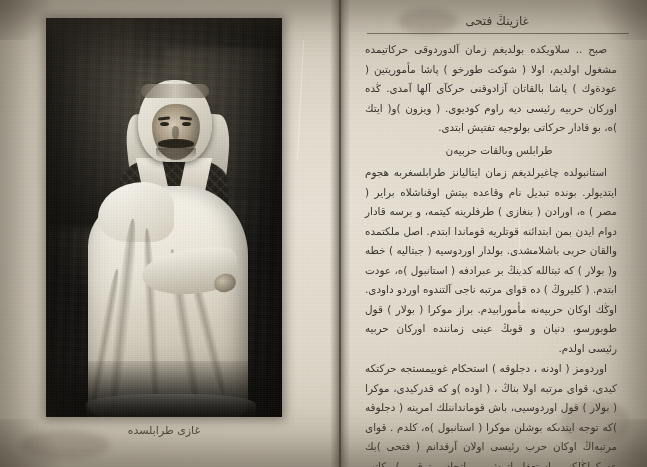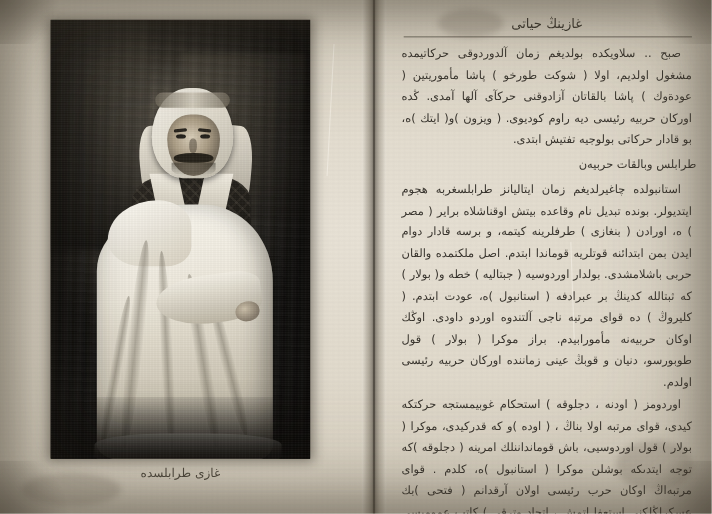--- a/index.html
+++ b/index.html
@@ -351,25 +351,25 @@
     direction: rtl;
     text-align: justify;
     font-family: "DejaVu Sans", sans-serif;
     font-size: 10.4px;
     line-height: 19.5px;
     color: #2b2721;
     opacity: .93;
     filter: blur(.15px);
   }
   .rp-body p {
-    margin: 0 4px 1px 0;
+    margin: 0 16px 1px 0;
     text-indent: 10px;
   }
   .rp-body p.sub {
-    text-align: right;
+    text-align: center;
     text-indent: 0;
     margin: 3px 0 3px 0;
   }
   .rp-body p.last {
     text-indent: 10px;
   }
   .ink-blotch {
     position: absolute;
     border-radius: 50%;
     background: rgba(60,52,40,.18);
@@ -440,21 +440,21 @@
       </div>
     </div>
 
     <div class="photo-caption">غازی طرابلسده</div>
   </div>
 
   <div class="gutter"></div>
   <div class="gutter-line"></div>
 
   <div id="right-page">
-    <div class="rp-head">غازينڭ حياتى</div>
+    <div class="rp-head">غازينڭ فتحى</div>
     <div class="rp-rule"></div>
 
     <div class="rp-body">
       <p>صبح .. سلاويكده بولديغم زمان آلدوردوقى حركاتيمده مشغول اولديم، اولا ( شوكت طورخو ) پاشا مأموريتين ( عودةوك ) پاشا بالقاتان آزادوقنى حركآى آلها آمدى. ڭده اوركان حربيه رئيسى ديه راوم كوديوى. ( ويزون )و( ايتك )ه، بو قادار حركاتى بولوجيه تفتيش ابتدى.</p>
       <p class="sub">طرابلس وبالقات حربيه‌ن</p>
       <p>استانبولده چاغيرلديغم زمان ايتاليانز طرابلسغربه هجوم ايتديولر. بونده تبديل نام وقاعده بيتش اوقناشلاه براير ( مصر ) ه، اورادن ( بنغازى ) طرفلرينه كيتمه، و برسه قادار دوام ايدن بمن ابتدائنه قوتلريه قوماندا ابتدم. اصل ملكتمده والقان حربى باشلامشدى. بولدار اوردوسيه ( جبتاليه ) خطه و( بولار ) كه ثبتالله كدينڭ بر عبرادفه ( استانبول )ه، عودت ابتدم. ( كليروڭ ) ده قواى مرتبه ناجى آلتندوه اوردو داودى. اوڭك اوكان حربيه‌نه مأمورابيدم. براز موكرا ( بولار ) قول طوبورسو، دنيان و قوبڭ عينى زماننده اوركان حربيه رئيسى اولدم.</p>
       <p class="last">اوردومز ( اودنه ، دجلوقه ) استحكام غوبيمستجه حركتكه كيدى، قواى مرتبه اولا بناڭ ، ( اوده )و كه قدركيدى، موكرا ( بولار ) قول اوردوسيى، باش قومانداننلك امرينه ( دجلوقه )كه توجه ايتدىكه بوشلن موكرا ( استانبول )ه، كلدم . قواى مرتبه‌اڭ اوكان حرب رئيسى اولان آرقدانم ( فتحى )بك عسكرلڭلكنى استعفا اتمش ، اتحاد وترقى ) كاتب عموميسى اولنديوه و چوق كيدينڭ ، صوبيجه آبالعبياته اولديوه ، اولديه ابوبويلتونه وقلوم .</p>
     </div>
   </div>
 

